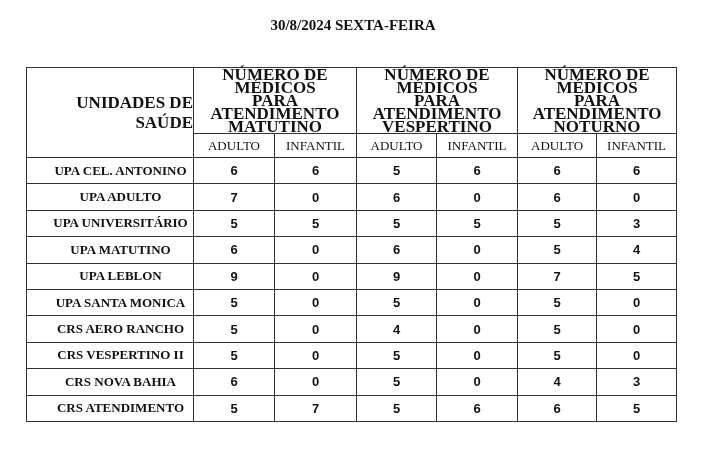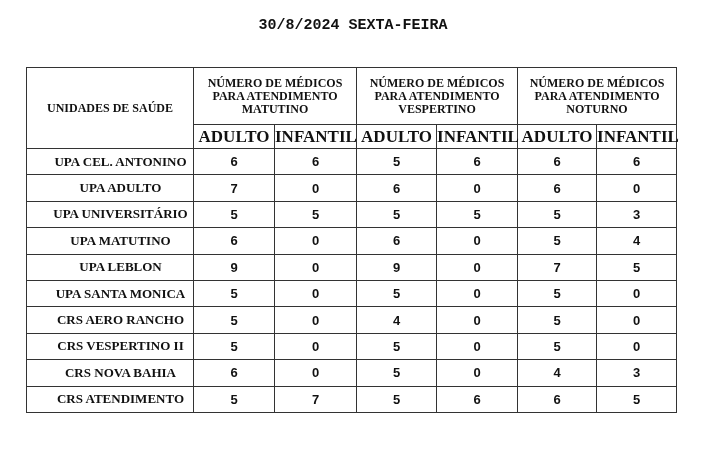--- a/index.html
+++ b/index.html
@@ -1,37 +1,37 @@
 <!DOCTYPE html>
 <html><head>
 <meta charset="utf-8">
 <style>
   html, body { margin:0; padding:0; background:#ffffff; }
   body { width:706px; height:451px; position:relative; overflow:hidden; }
   .title {
     position:absolute; left:0; top:17px; width:706px; text-align:center;
-    font-family:Liberation Mono, monospace; font-weight:bold; font-size:15px; color:#111;
+    font-family:Liberation Serif, serif; font-weight:bold; font-size:15px; color:#111;
   }
   table {
     position:absolute; left:26px; top:67px;
     border-collapse:collapse; table-layout:fixed;
     width:651px;
   }
   td, th {
     border:1.3px solid #333; padding:0; text-align:center; color:#111;
   }
   th.group {
-    font-family:"Liberation Serif", serif; font-weight:bold; font-size:12px; line-height:13px;
+    font-family:"Liberation Serif", serif; font-weight:bold; font-size:17px; line-height:13px;
     height:56px; vertical-align:middle;
   }
   th.unit-head {
-    font-family:"Liberation Serif", serif; font-weight:bold; font-size:12px;
+    font-family:"Liberation Serif", serif; font-weight:bold; font-size:17px;text-align:right;
   }
   th.sub {
-    font-family:"Liberation Serif", serif; font-weight:bold; font-size:17px; height:23px;
+    font-family:"Liberation Serif", serif; font-weight:normal; font-size:13px; height:23px;
   }
   td.name {
     font-family:"Liberation Serif", serif; font-weight:bold; font-size:13px; height:25.4px;
     white-space:nowrap;
     padding-left:21px;
   }
   td.val {
     font-family:"Liberation Sans", sans-serif; font-weight:bold; font-size:13px;
   }
 </style>

